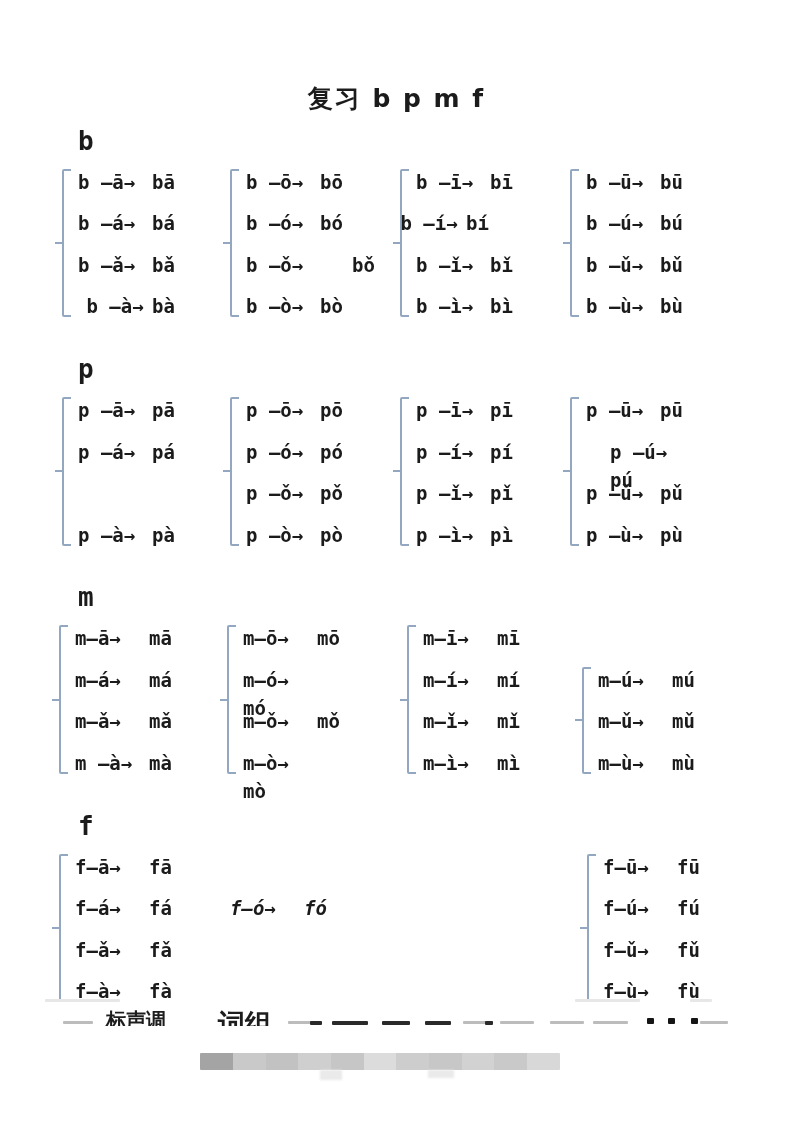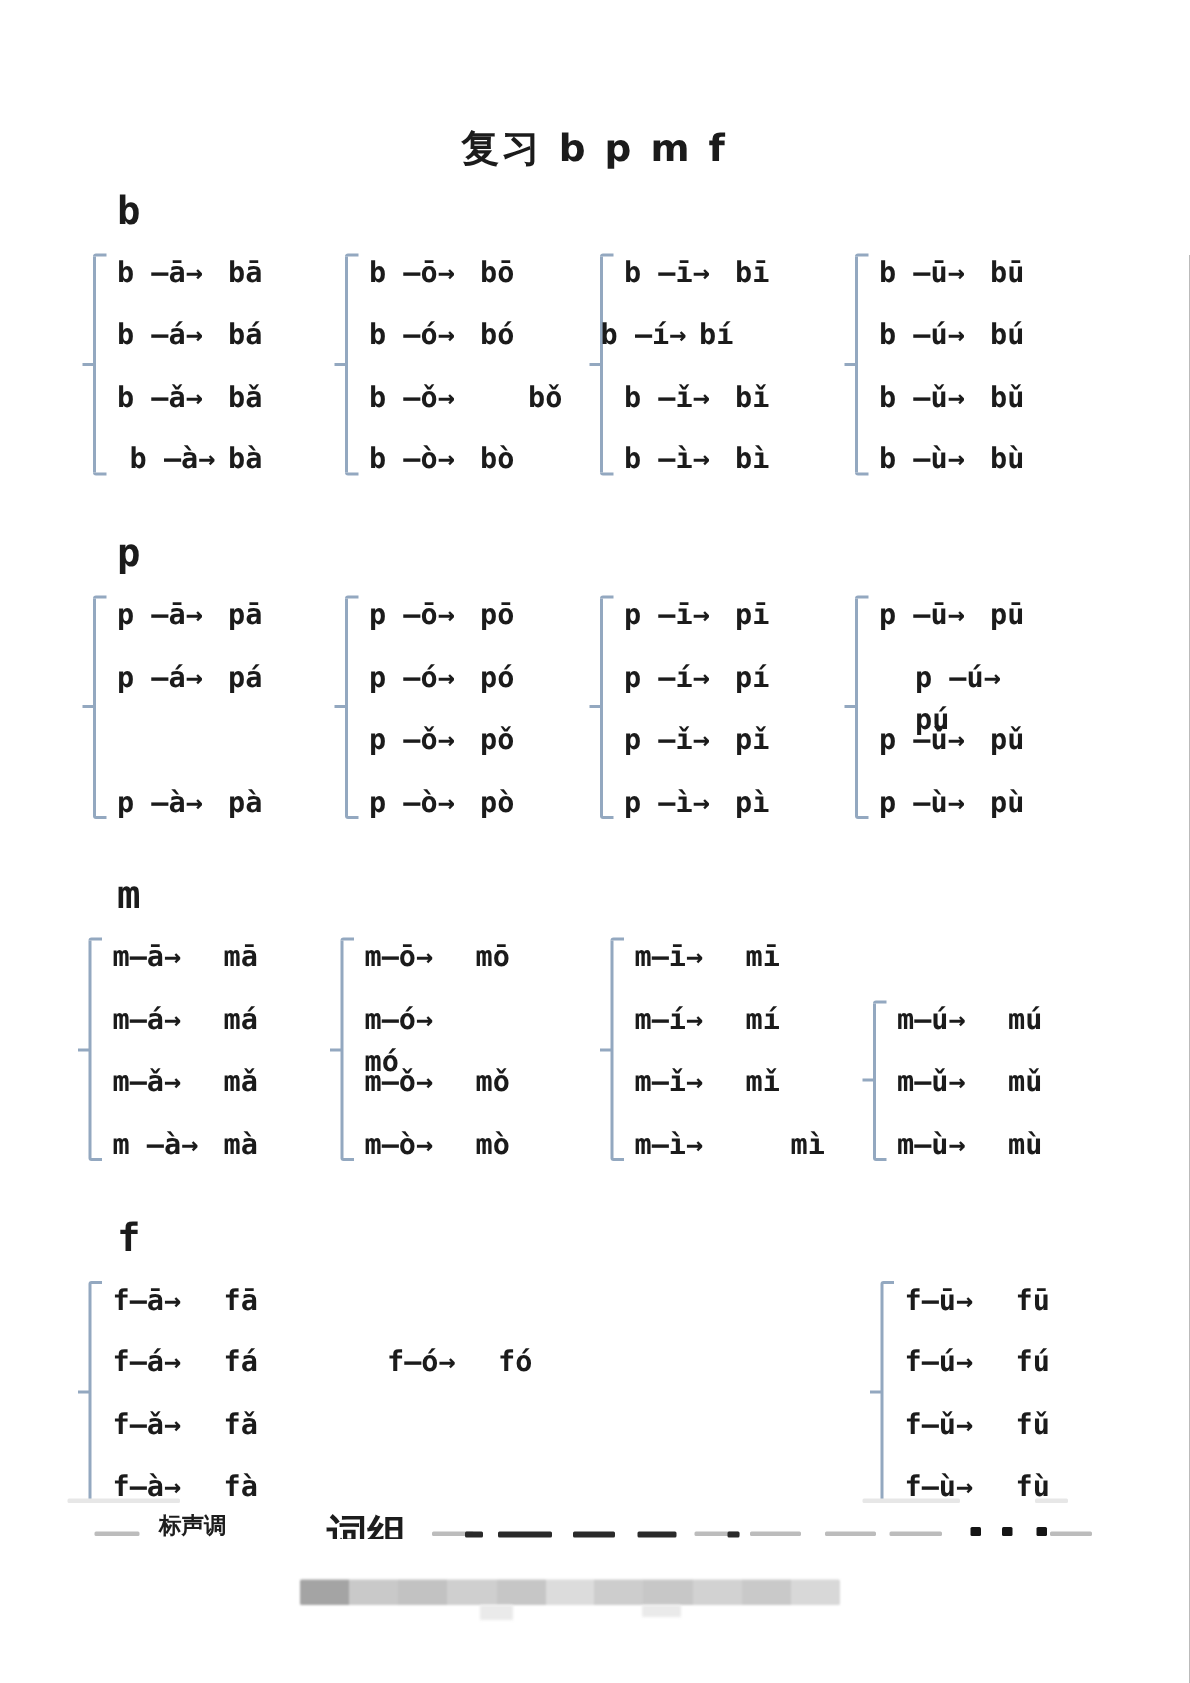--- a/index.html
+++ b/index.html
@@ -117,53 +117,53 @@
       <div class="pinyin-row" style="left: 75px; top: 624px;"><span class="formula">m–ā→</span><span class="result">mā</span></div>
       <div class="pinyin-row" style="left: 75px; top: 665.7px;"><span class="formula">m–á→</span><span class="result">má</span></div>
       <div class="pinyin-row" style="left: 75px; top: 707.4px;"><span class="formula">m–ǎ→</span><span class="result">mǎ</span></div>
       <div class="pinyin-row" style="left: 75px; top: 749.1px;"><span class="formula">m –à→</span><span class="result">mà</span></div>
       <div class="bracket" style="left: 227px; top: 627px; height: 145.1px;">
         <span class="tick"></span>
       </div>
       <div class="pinyin-row" style="left: 243px; top: 624px;"><span class="formula">m–ō→</span><span class="result">mō</span></div>
       <div class="pinyin-row" style="left: 243px; top: 665.7px; flex-direction: column;"><span class="formula">m–ó→</span><span class="result">mó</span></div>
       <div class="pinyin-row" style="left: 243px; top: 707.4px;"><span class="formula">m–ǒ→</span><span class="result">mǒ</span></div>
-      <div class="pinyin-row" style="left: 243px; top: 749.1px;"><span class="formula">m–ò→</span><span class="result">mò</span></div>
+      <div class="pinyin-row" style="left: 243px; top: 749.1px; flex-direction: column;"><span class="formula">m–ò→</span><span class="result">mò</span></div>
       <div class="bracket" style="left: 407px; top: 627px; height: 145.1px;">
         <span class="tick"></span>
       </div>
       <div class="pinyin-row" style="left: 423px; top: 624px;"><span class="formula">m–ī→</span><span class="result">mī</span></div>
       <div class="pinyin-row" style="left: 423px; top: 665.7px;"><span class="formula">m–í→</span><span class="result">mí</span></div>
       <div class="pinyin-row" style="left: 423px; top: 707.4px;"><span class="formula">m–ǐ→</span><span class="result">mǐ</span></div>
-      <div class="pinyin-row" style="left: 423px; top: 749.1px; gap: 30px;"><span class="formula">m–ì→</span><span class="result">mì</span></div>
+      <div class="pinyin-row" style="left: 423px; top: 749.1px;"><span class="formula">m–ì→</span><span class="result">mì</span></div>
       <div class="bracket" style="left: 582px; top: 668.7px; height: 103.4px;">
         <span class="tick"></span>
       </div>
       <div class="pinyin-row" style="left: 598px; top: 665.7px;"><span class="formula">m–ú→</span><span class="result">mú</span></div>
       <div class="pinyin-row" style="left: 598px; top: 707.4px;"><span class="formula">m–ǔ→</span><span class="result">mǔ</span></div>
       <div class="pinyin-row" style="left: 598px; top: 749.1px;"><span class="formula">m–ù→</span><span class="result">mù</span></div>
       <div class="section-header" style="top: 811px;">f</div>
       <div class="bracket" style="left: 59px; top: 856px; height: 143.9px;">
         <span class="tick"></span>
       </div>
       <div class="pinyin-row" style="left: 75px; top: 853px;"><span class="formula">f–ā→</span><span class="result">fā</span></div>
       <div class="pinyin-row" style="left: 75px; top: 894.3px;"><span class="formula">f–á→</span><span class="result">fá</span></div>
       <div class="pinyin-row" style="left: 75px; top: 935.6px;"><span class="formula">f–ǎ→</span><span class="result">fǎ</span></div>
       <div class="pinyin-row" style="left: 75px; top: 976.9px;"><span class="formula">f–à→</span><span class="result">fà</span></div>
-      <div class="pinyin-row" style="left: 258px; top: 894.3px;"><span class="formula">f–ó→</span><span class="result">fó</span></div>
+      <div class="pinyin-row" style="left: 230px; top: 894.3px; font-style: italic;"><span class="formula">f–ó→</span><span class="result">fó</span></div>
       <div class="bracket" style="left: 587px; top: 856px; height: 143.9px;">
         <span class="tick"></span>
       </div>
       <div class="pinyin-row" style="left: 603px; top: 853px;"><span class="formula">f–ū→</span><span class="result">fū</span></div>
       <div class="pinyin-row" style="left: 603px; top: 894.3px;"><span class="formula">f–ú→</span><span class="result">fú</span></div>
       <div class="pinyin-row" style="left: 603px; top: 935.6px;"><span class="formula">f–ǔ→</span><span class="result">fǔ</span></div>
       <div class="pinyin-row" style="left: 603px; top: 976.9px;"><span class="formula">f–ù→</span><span class="result">fù</span></div>
     </div>
   <div id="clipped-band">
-      <span class="char-frag" style="left: 106px; font-size: 15px;">标声调</span>
+      <span class="char-frag" style="left: 106px; font-size: 20px;">标声调</span>
       <span class="char-frag" style="left: 218px; font-size: 27px;">词组</span>
       <div class="dash-frag" style="left: 63px; width: 30px; top: 17px; height: 3px; background: rgb(188, 188, 188);"></div>
       <div class="dash-frag" style="left: 288px; width: 28px; top: 17px; height: 3px; background: rgb(188, 188, 188);"></div>
       <div class="dash-frag" style="left: 310px; width: 12px; top: 17px; height: 4px; background: rgb(42, 42, 42);"></div>
       <div class="dash-frag" style="left: 332px; width: 36px; top: 17px; height: 4px; background: rgb(42, 42, 42);"></div>
       <div class="dash-frag" style="left: 382px; width: 28px; top: 17px; height: 4px; background: rgb(42, 42, 42);"></div>
       <div class="dash-frag" style="left: 425px; width: 26px; top: 17px; height: 4px; background: rgb(42, 42, 42);"></div>
       <div class="dash-frag" style="left: 463px; width: 30px; top: 17px; height: 3px; background: rgb(188, 188, 188);"></div>
       <div class="dash-frag" style="left: 485px; width: 8px; top: 17px; height: 4px; background: rgb(42, 42, 42);"></div>
       <div class="dash-frag" style="left: 500px; width: 34px; top: 17px; height: 3px; background: rgb(188, 188, 188);"></div>

